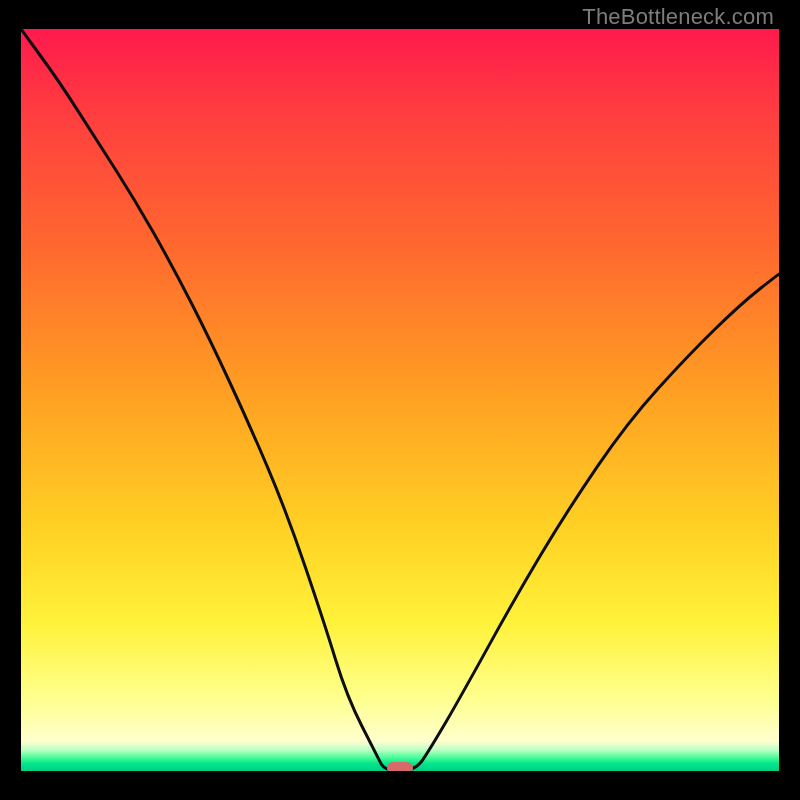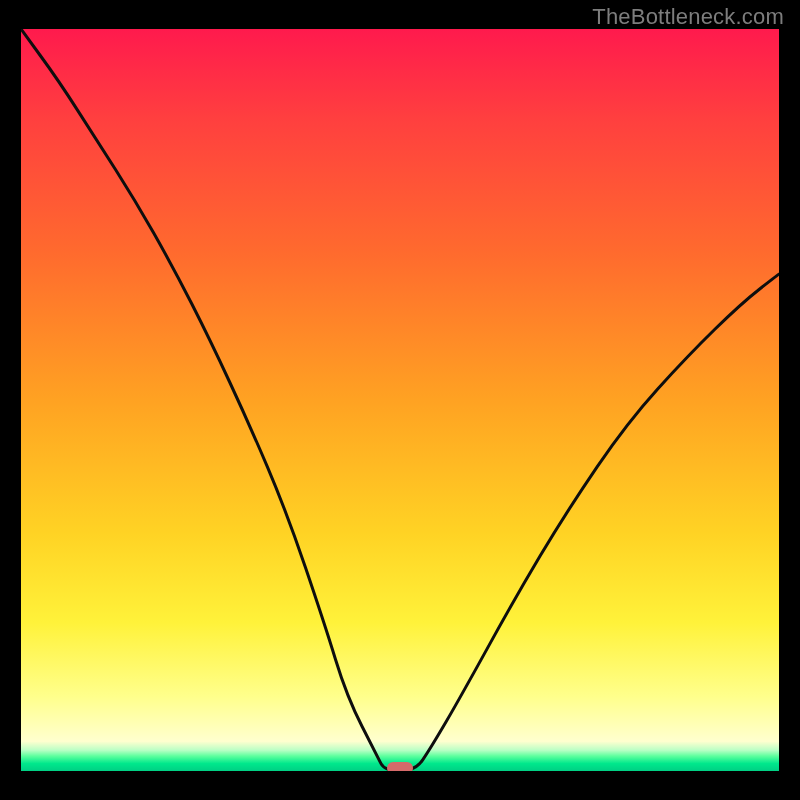--- a/index.html
+++ b/index.html
@@ -13,21 +13,21 @@
   }
   .frame {
     position: relative;
     width: 800px;
     height: 800px;
     background: #000;
   }
   .watermark {
     position: absolute;
     top: 4px;
-    right: 16px;
+    right: 26px;
     color: #7d7d7d;
     font-size: 22px;
     font-weight: 500;
     letter-spacing: 0.2px;
     z-index: 10;
   }
   .plot-area {
     position: absolute;
     left: 21px;
     top: 29px;

